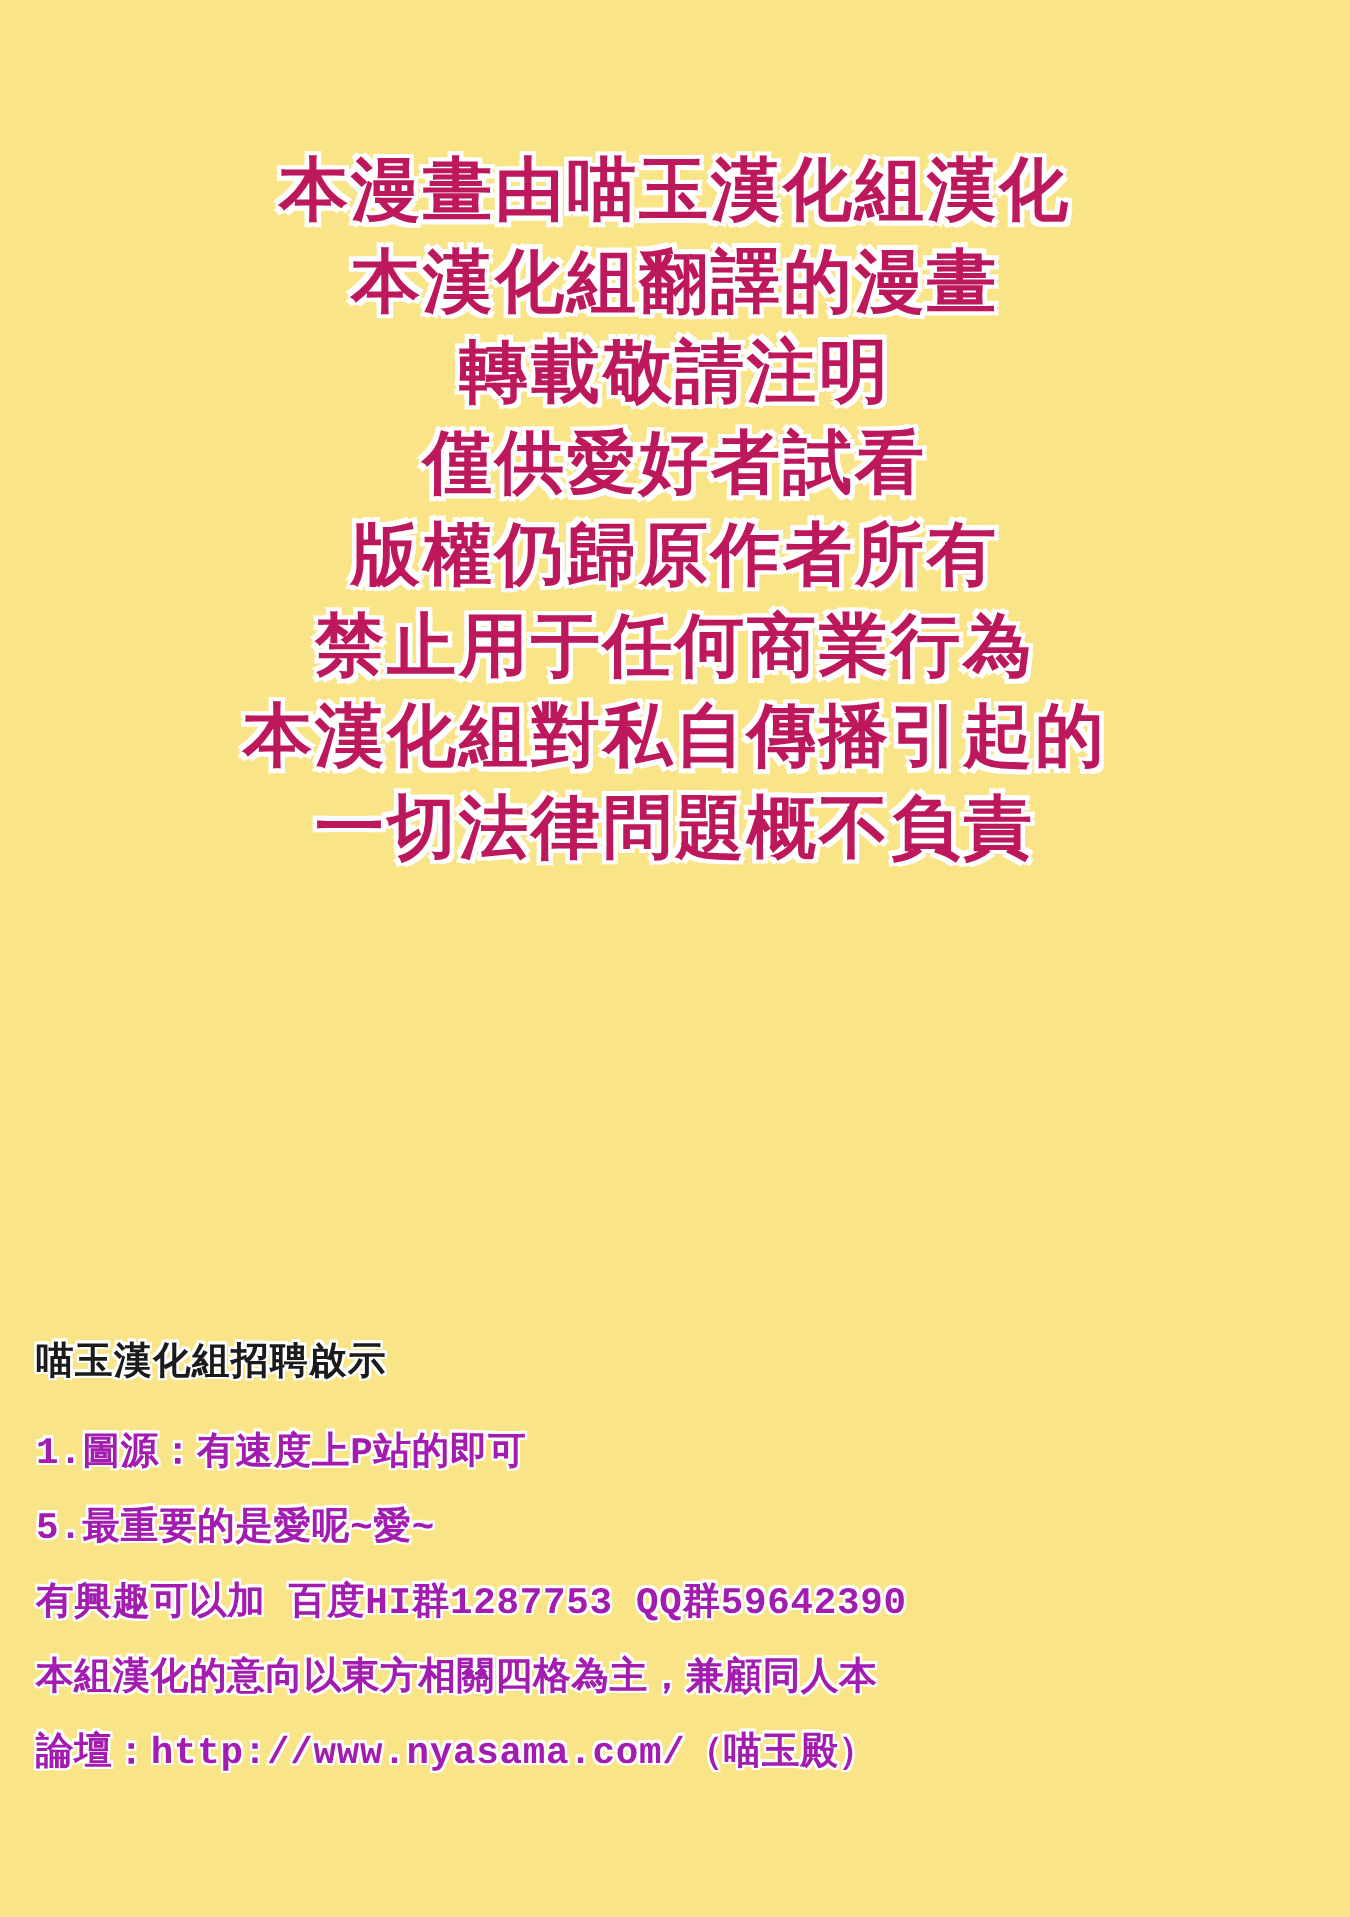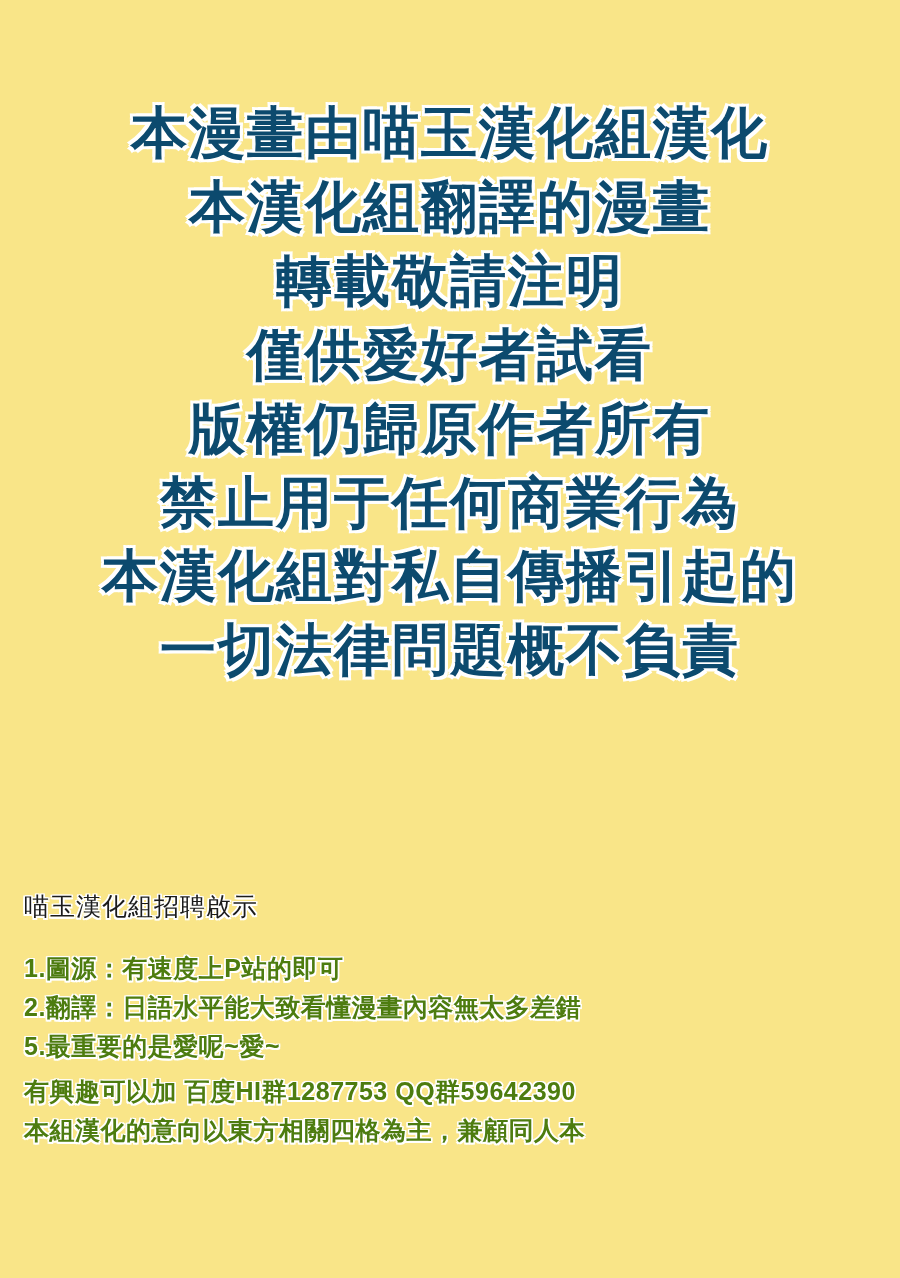--- a/index.html
+++ b/index.html
@@ -23,24 +23,24 @@
   
   .notice {
     position: absolute;
     top: 96px;
     left: 0;
     width: 900px;
     text-align: center;
   }
   .notice-line {
     font-family: "DejaVu Sans", sans-serif;
-    font-size: 56px;
+    font-size: 46px;
     line-height: 1.32;
     font-weight: 700;
-    color: #0c4a6e;
+    color: #be185d;
     letter-spacing: 2px;
     text-shadow:
        2px 0 0 #ffffff, -2px 0 0 #ffffff,
        0 2px 0 #ffffff, 0 -2px 0 #ffffff,
        2px 2px 0 #ffffff, -2px 2px 0 #ffffff,
        2px -2px 0 #ffffff, -2px -2px 0 #ffffff,
        3px 3px 0 #ffffff, -3px -3px 0 #ffffff,
        3px -3px 0 #ffffff, -3px 3px 0 #ffffff;
     white-space: nowrap;
   }
@@ -48,43 +48,44 @@
   .recruit {
     position: absolute;
     left: 24px;
     top: 890px;
     width: 856px;
     text-align: left;
   }
   .recruit-title {
     font-family: "DejaVu Sans", sans-serif;
     font-size: 25px;
-    font-weight: 400;
+    font-weight: 700;
     color: #1b1b1b;
     letter-spacing: 1px;
     margin-bottom: 26px;
     text-shadow:
        1.5px 0 0 #ffffff, -1.5px 0 0 #ffffff,
        0 1.5px 0 #ffffff, 0 -1.5px 0 #ffffff,
        1.5px 1.5px 0 #ffffff, -1.5px 1.5px 0 #ffffff,
        1.5px -1.5px 0 #ffffff, -1.5px -1.5px 0 #ffffff;
   }
   .recruit-item {
-    font-family: Liberation Sans, sans-serif;
+    font-family: Liberation Mono, monospace;
     font-size: 25px;
     font-weight: 700;
-    color: #4d7c0f;
+    color: #a21caf;
     line-height: 1.56;
     letter-spacing: 0.5px;
     text-shadow:
        1.5px 0 0 #ffffff, -1.5px 0 0 #ffffff,
        0 1.5px 0 #ffffff, 0 -1.5px 0 #ffffff,
        1.5px 1.5px 0 #ffffff, -1.5px 1.5px 0 #ffffff,
        1.5px -1.5px 0 #ffffff, -1.5px -1.5px 0 #ffffff;
     white-space: nowrap;
+    margin-top: 11px;
   }
   .contact-block {
     margin-top: 6px;
   }
 </style>
 </head>
 <body>
 
 <div class="page">
 
@@ -96,22 +97,22 @@
     <div class="notice-line">版權仍歸原作者所有</div>
     <div class="notice-line">禁止用于任何商業行為</div>
     <div class="notice-line">本漢化組對私自傳播引起的</div>
     <div class="notice-line">一切法律問題概不負責</div>
   </div>
 
   <div class="recruit">
     <div class="recruit-title">喵玉漢化組招聘啟示</div>
 
     <div class="recruit-item">1.圖源：有速度上P站的即可</div>
-    <div class="recruit-item">2.翻譯：日語水平能大致看懂漫畫內容無太多差錯</div>
     <div class="recruit-item">5.最重要的是愛呢~愛~</div>
 
     <div class="contact-block">
       <div class="recruit-item">有興趣可以加  百度HI群1287753  QQ群59642390</div>
       <div class="recruit-item">本組漢化的意向以東方相關四格為主，兼顧同人本</div>
+      <div class="recruit-item">論壇：http://www.nyasama.com/（喵玉殿）</div>
     </div>
   </div>
 
 </div>
 
 </body></html>

